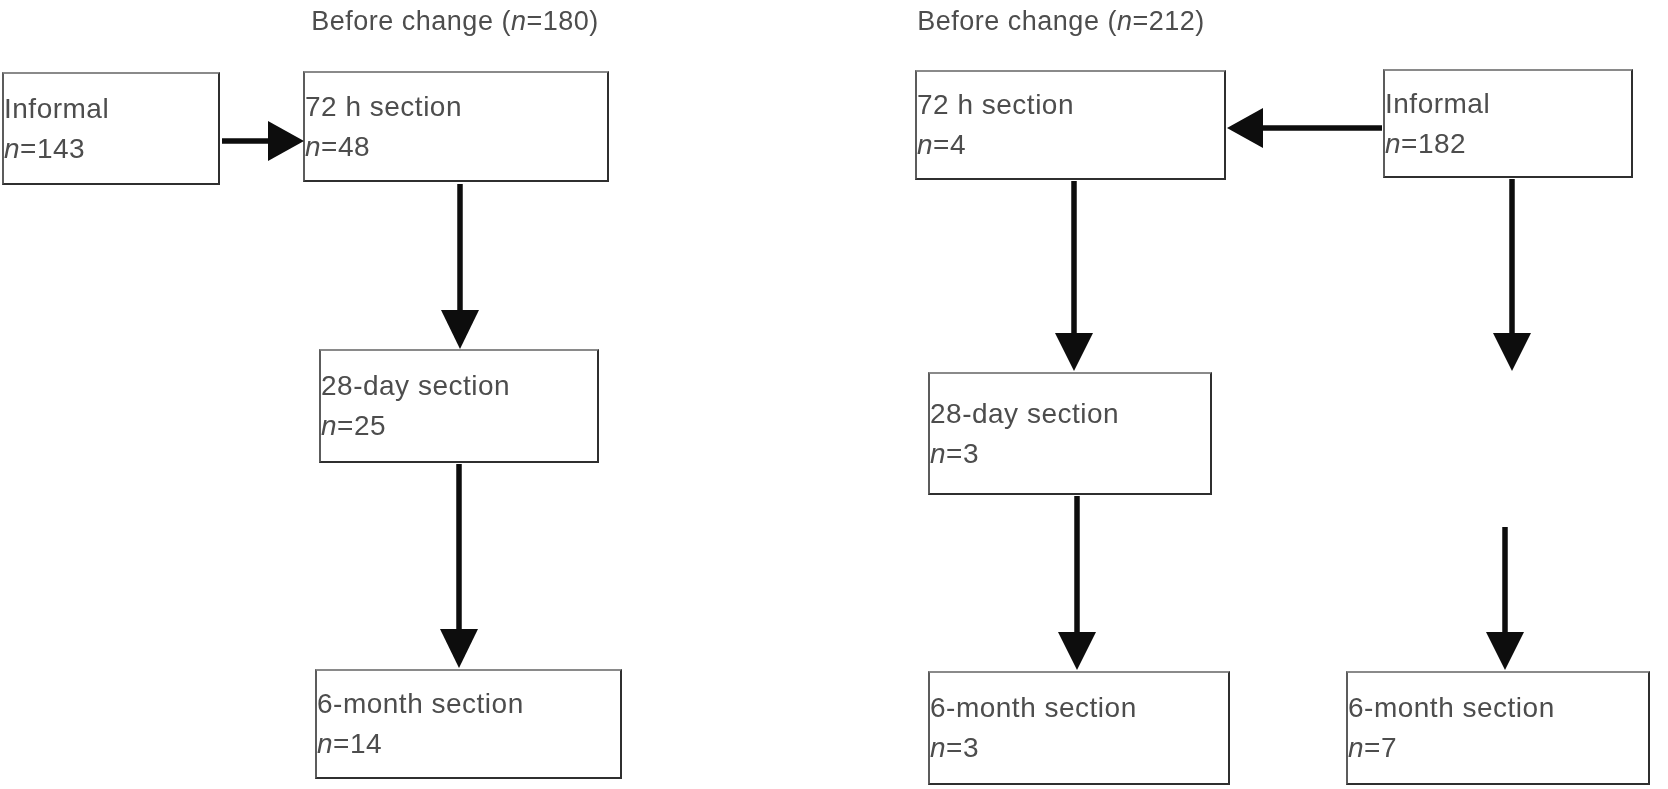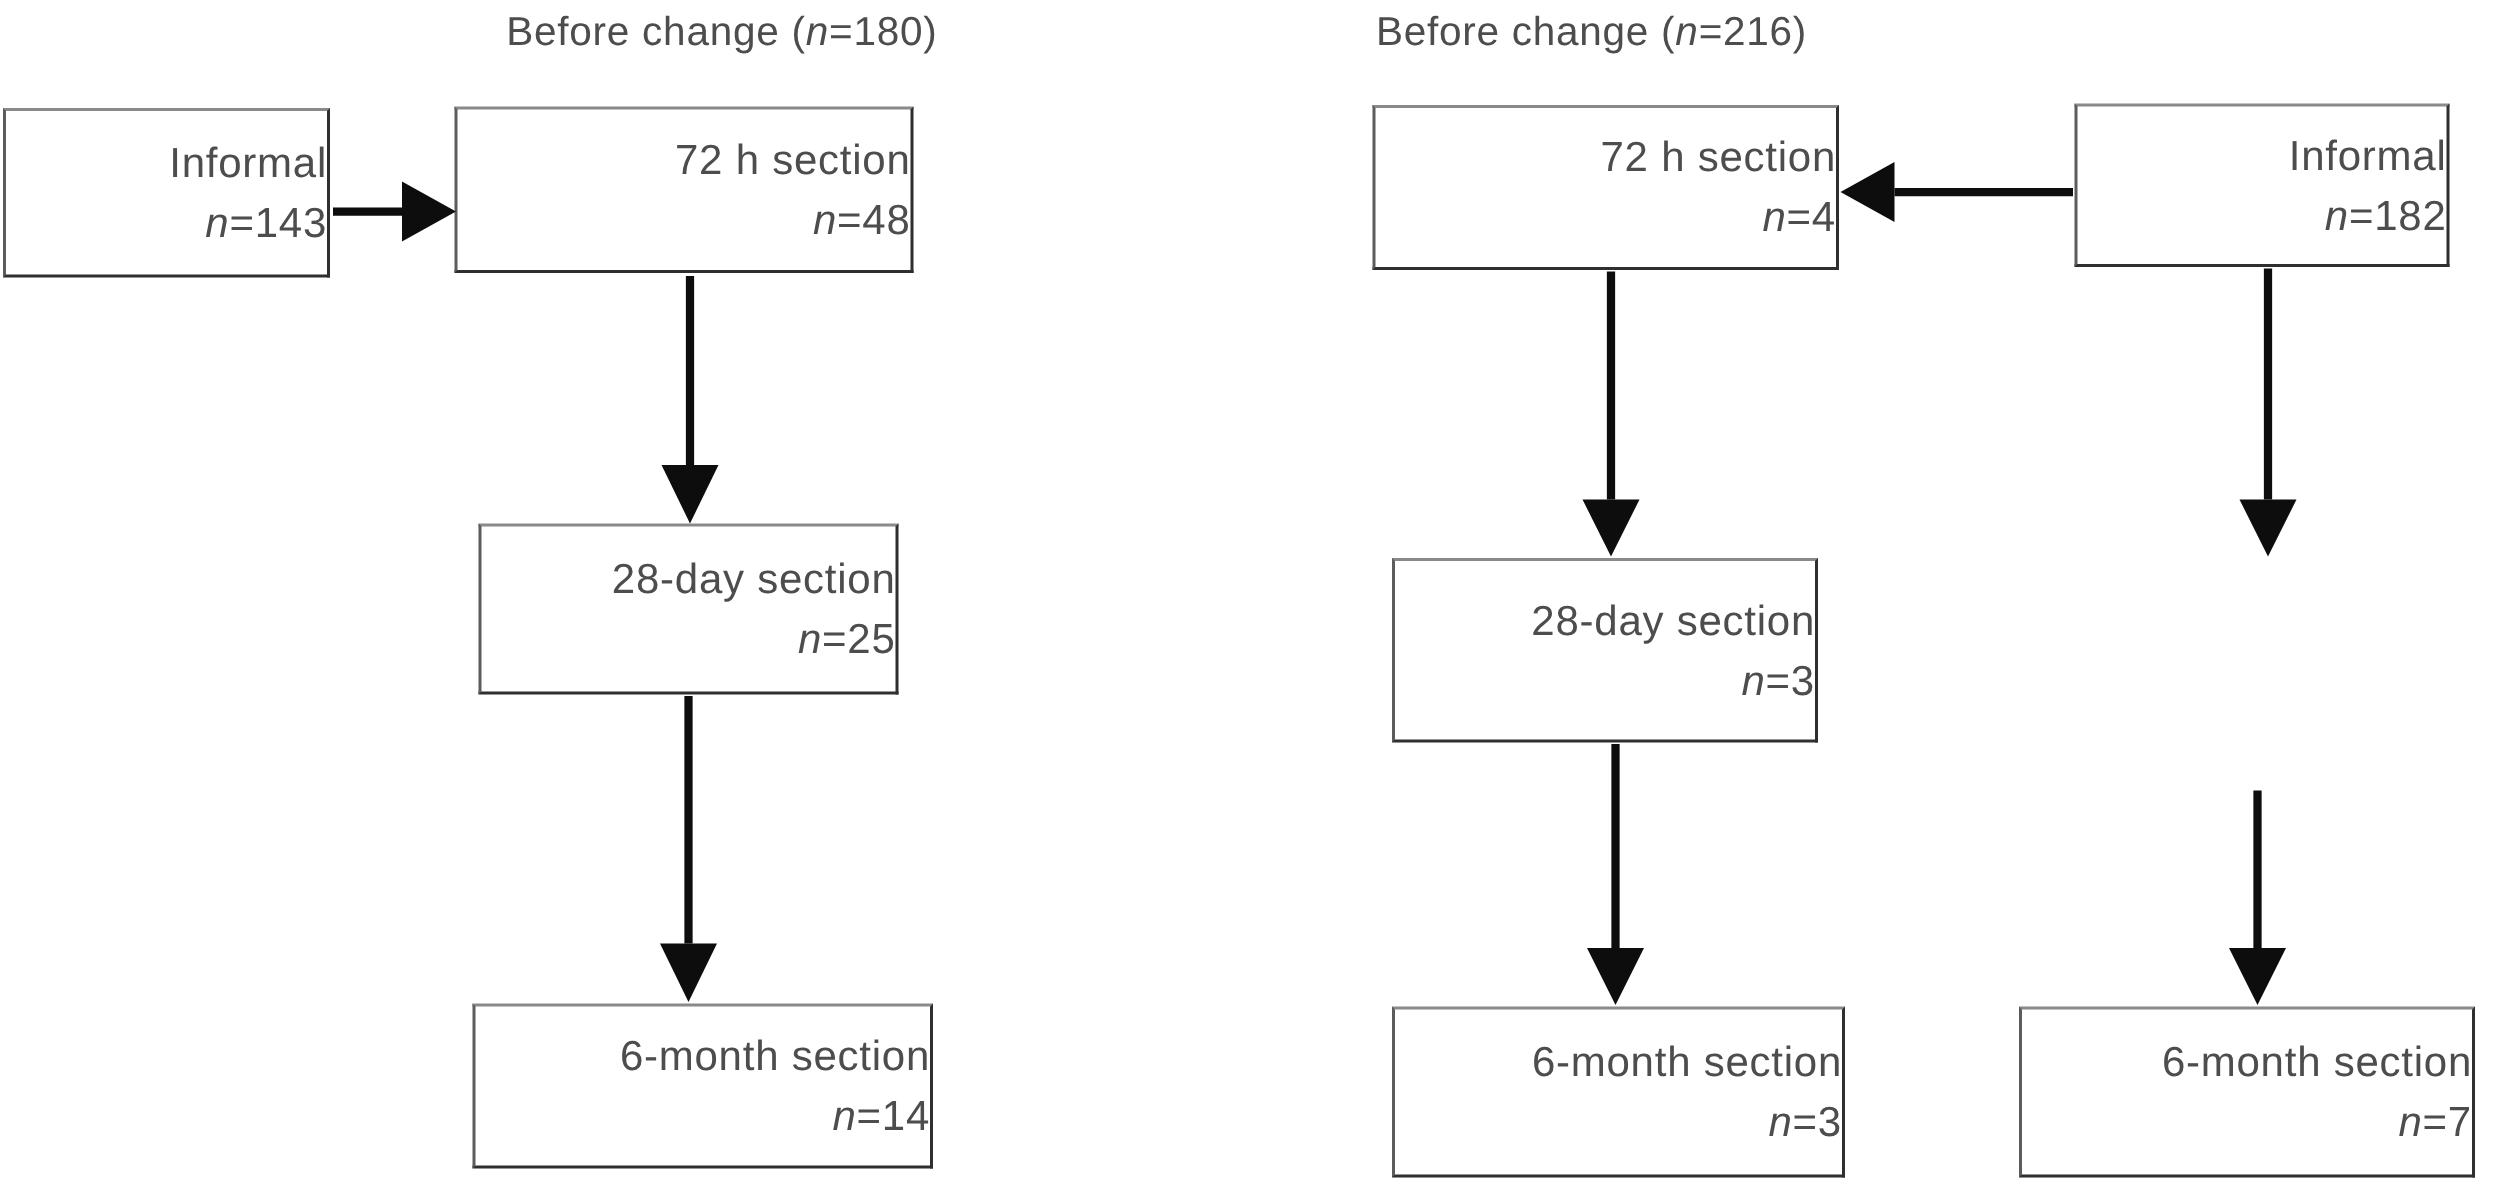--- a/index.html
+++ b/index.html
@@ -25,21 +25,21 @@
     white-space: nowrap;
   }
   .box {
     position: absolute;
     background: #ffffff;
     border: 2px solid;
     border-color: #8a8a8a #2f2f2f #2f2f2f #5c5c5c;
     box-sizing: border-box;
     display: flex;
     flex-direction: column;
-    align-items: flex-end;
+    align-items: flex-start;
     justify-content: center;
     text-align: center;
     font-size: 28px;
     line-height: 40px;
     letter-spacing: 0.5px;
     color: #4d4d4d;
   }
   .box .line { white-space: nowrap; }
   .it { font-style: italic; }
   svg.arrows {
@@ -49,25 +49,25 @@
     pointer-events: none;
   }
   svg.arrows line { stroke: #0d0d0d; stroke-width: 5.5px; }
   svg.arrows polygon { fill: #0d0d0d; }
 </style>
 </head>
 <body>
 
 <div class="figure">
 
-  <div class="title" style="left:285px; top:6px; width:340px;text-align:right;">
+  <div class="title" style="left:285px; top:6px; width:340px;">
     <span>Before change (</span><span class="it">n</span><span>=180)</span>
   </div>
   <div class="title" style="left:891px; top:6px; width:340px;">
-    <span>Before change (</span><span class="it">n</span><span>=216)</span>
+    <span>Before change (</span><span class="it">n</span><span>=212)</span>
   </div>
 
   <div class="box" style="left:2px; top:72px; width:218px; height:113px;">
     <div class="line">Informal</div>
     <div class="line"><span class="it">n</span><span>=143</span></div>
   </div>
 
   <div class="box" style="left:303px; top:71px; width:306px; height:111px;">
     <div class="line">72 h section</div>
     <div class="line"><span class="it">n</span><span>=48</span></div>

